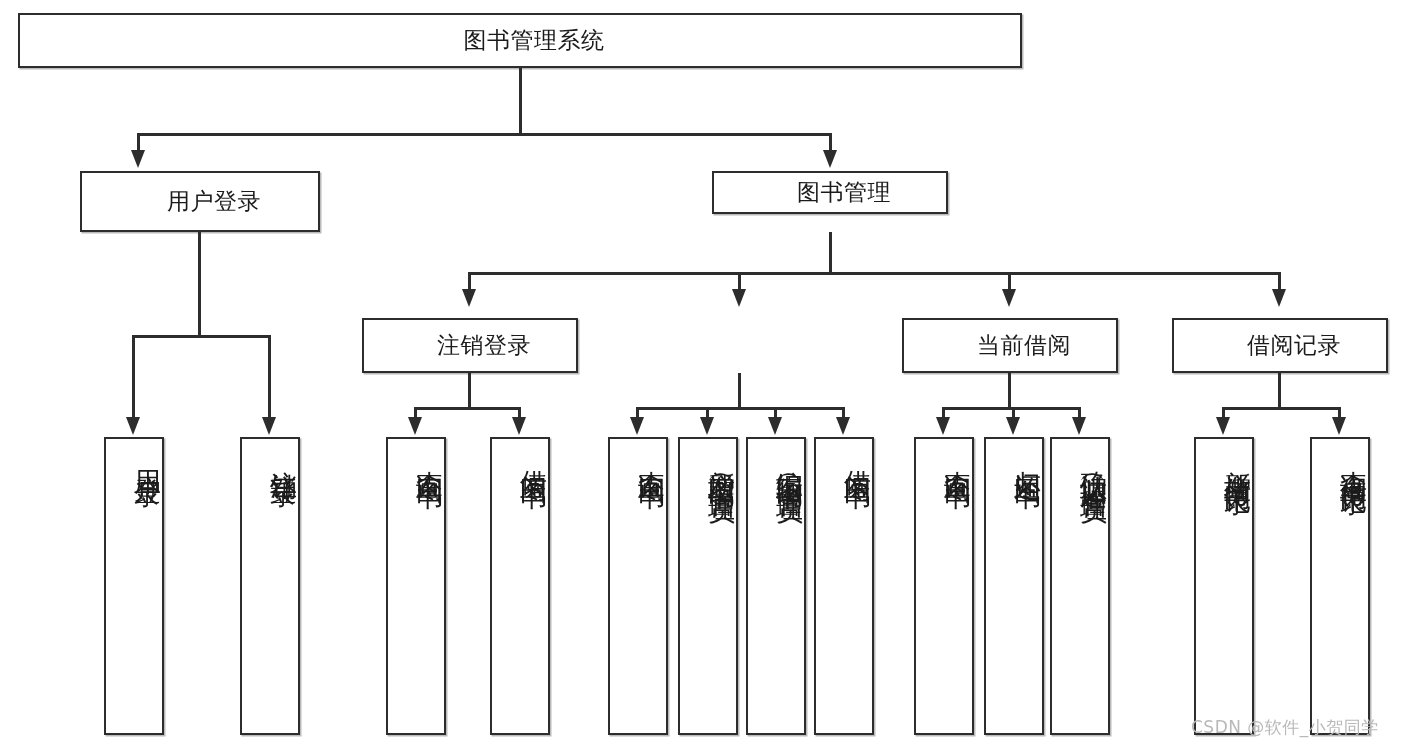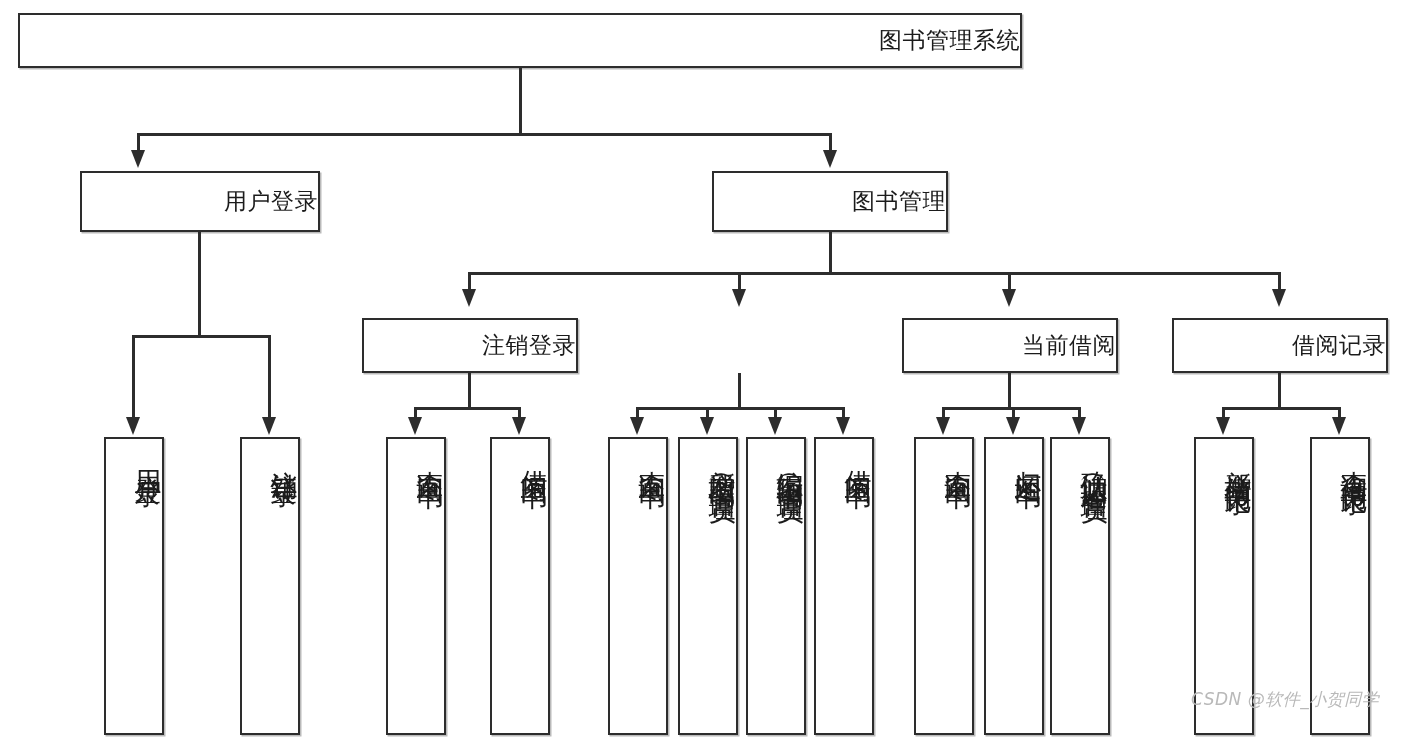--- a/index.html
+++ b/index.html
@@ -18,21 +18,21 @@
     overflow: hidden;
   }
   .node {
     position: absolute;
     box-sizing: border-box;
     background: #ffffff;
     border: 2.5px solid #2d2d2d;
     box-shadow: 1.5px 1.5px 0 0 rgba(130,130,130,0.55);
     display: flex;
     align-items: center;
-    justify-content: flex-end;
+    justify-content: center;
     color: #1b1b1b;
     padding-left: 28px;
   }
   .node .lbl {
     display: block;
     text-align: center;
     line-height: 1.18;
     letter-spacing: 0.5px;
   }
   
@@ -90,21 +90,21 @@
   <div class="ln h" style="left:137px; top:133px; width:695px; height:2.5px;"></div>
 
   <div class="ln v" style="left:137px; top:133px; width:2.5px; height:20px;"></div>
   <div class="arrow" style="left:131px; top:150px;"></div>
   <div class="ln v" style="left:829px; top:133px; width:2.5px; height:20px;"></div>
   <div class="arrow" style="left:823px; top:150px;"></div>
 
   <div class="node h" style="left:80px; top:171px; width:240px; height:61px;">
     <span class="lbl">用户登录</span>
   </div>
-  <div class="node h" style="left:712px; top:171px; width:236px; height:61px;">
+  <div class="node h" style="left:712px; top:171px; width:236px; height:43px;">
     <span class="lbl">图书管理</span>
   </div>
 
   <div class="ln v" style="left:198px; top:232px; width:2.5px; height:105px;"></div>
   <div class="ln h" style="left:132px; top:335px; width:138px; height:2.5px;"></div>
   <div class="ln v" style="left:132px; top:335px; width:2.5px; height:85px;"></div>
   <div class="arrow" style="left:126px; top:417px;"></div>
   <div class="ln v" style="left:268px; top:335px; width:2.5px; height:85px;"></div>
   <div class="arrow" style="left:262px; top:417px;"></div>
 
@@ -200,15 +200,15 @@
     <span class="lbl">确认归还（管理员）</span>
   </div>
 
   <div class="node v" style="left:1194px; top:437px; width:60px; height:298px;">
     <span class="lbl">新增借阅记录</span>
   </div>
   <div class="node v" style="left:1310px; top:437px; width:60px; height:298px;">
     <span class="lbl">查询借阅记录</span>
   </div>
 
-  <div class="watermark" style="left:1191px; top:688px;font-style:italic;">CSDN @软件_小贺同学</div>
+  <div class="watermark" style="left:1191px; top:716px;">CSDN @软件_小贺同学</div>
 
 </div>
 
 </body></html>

